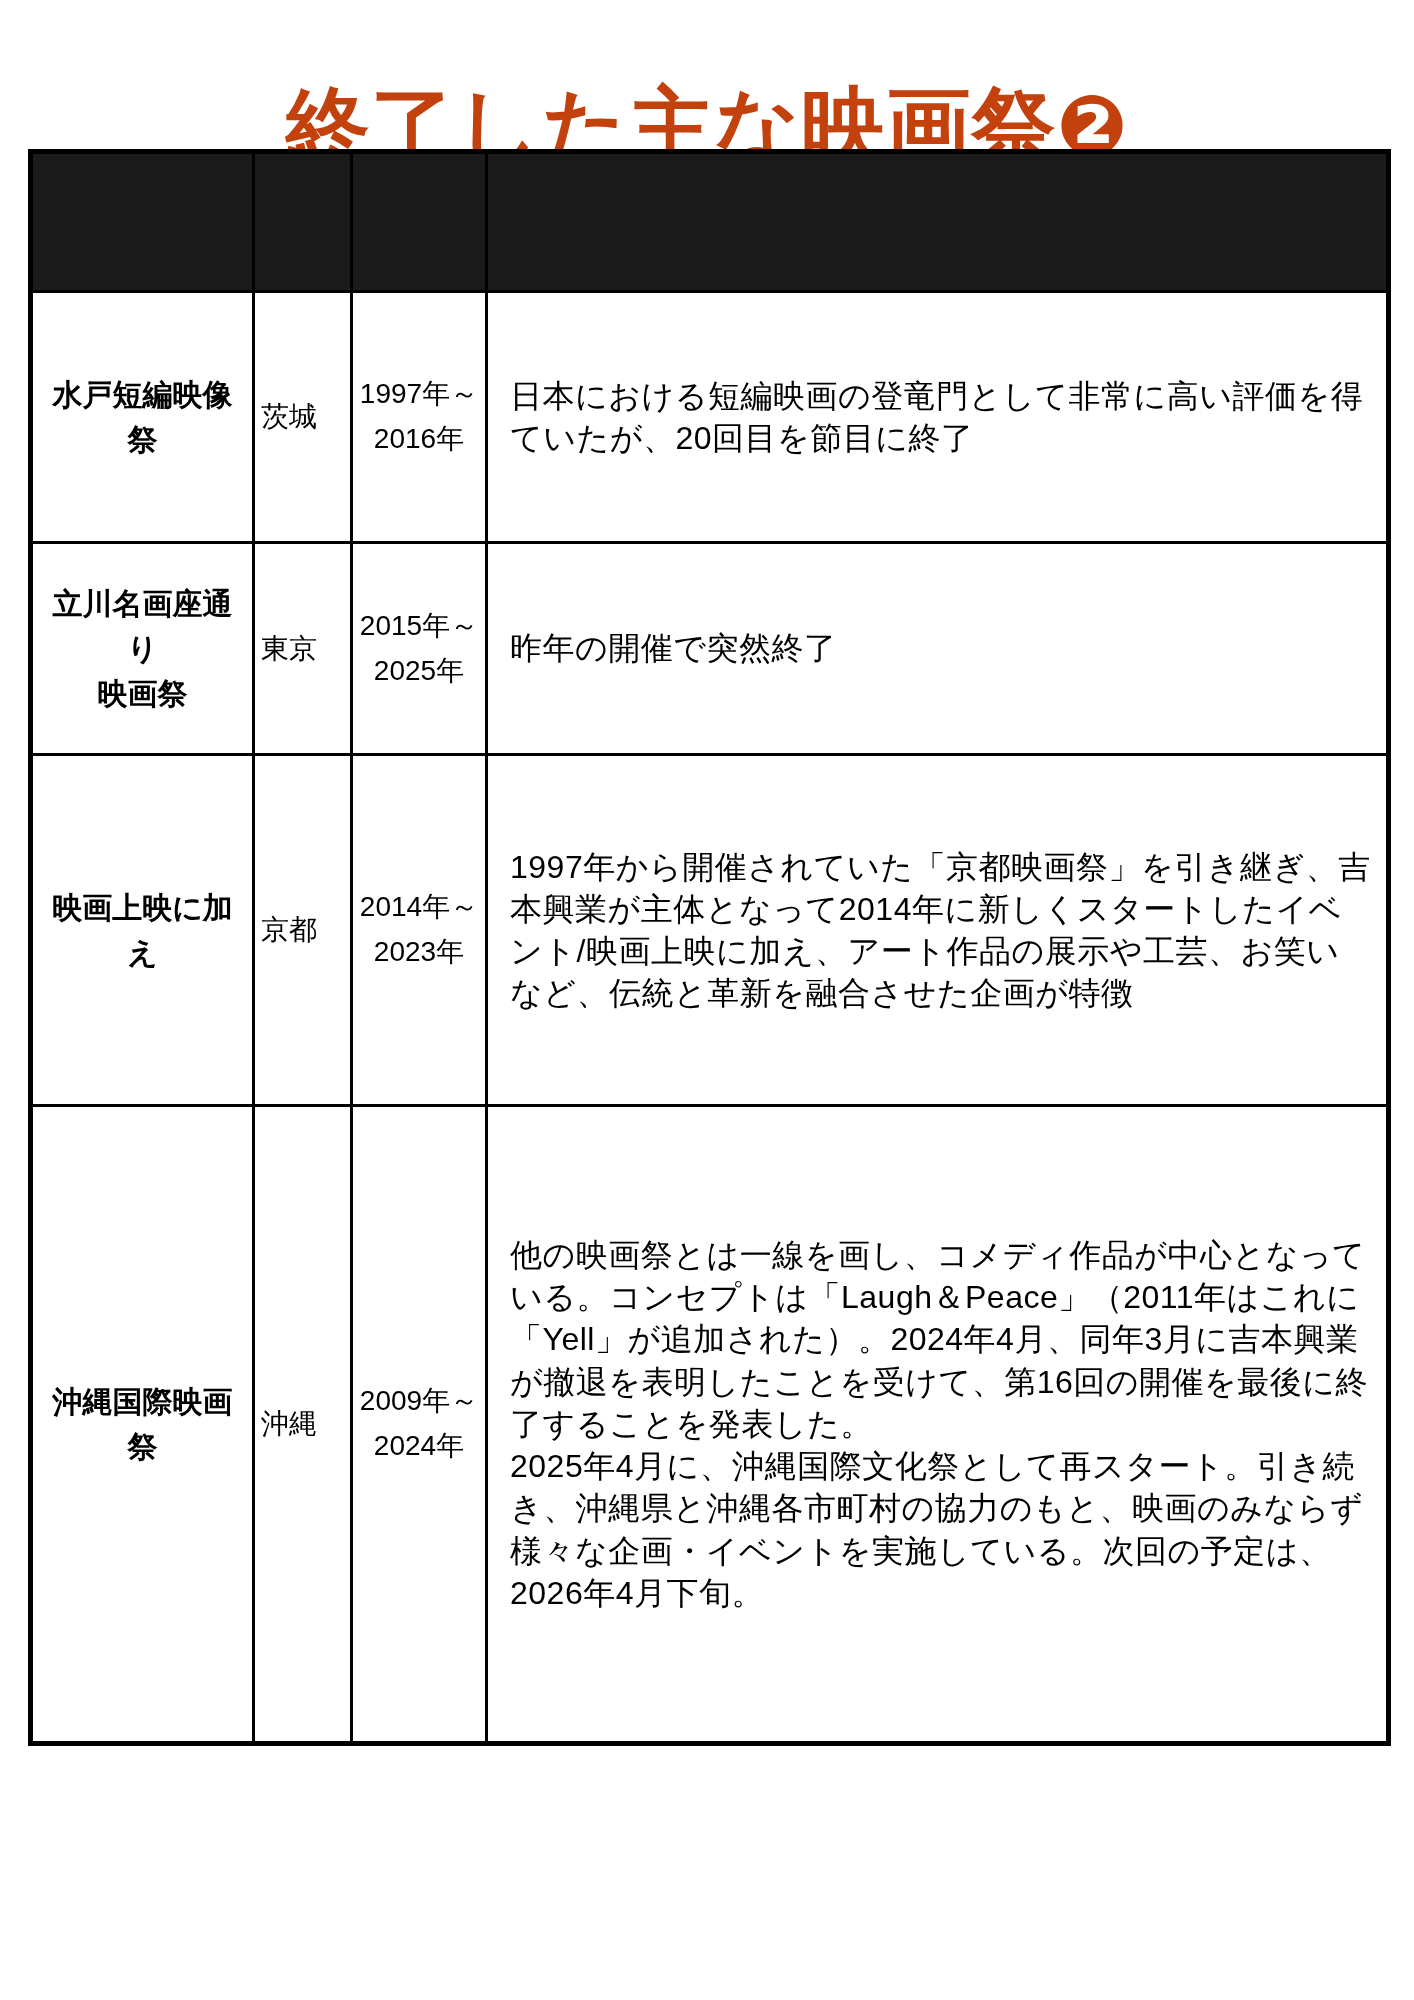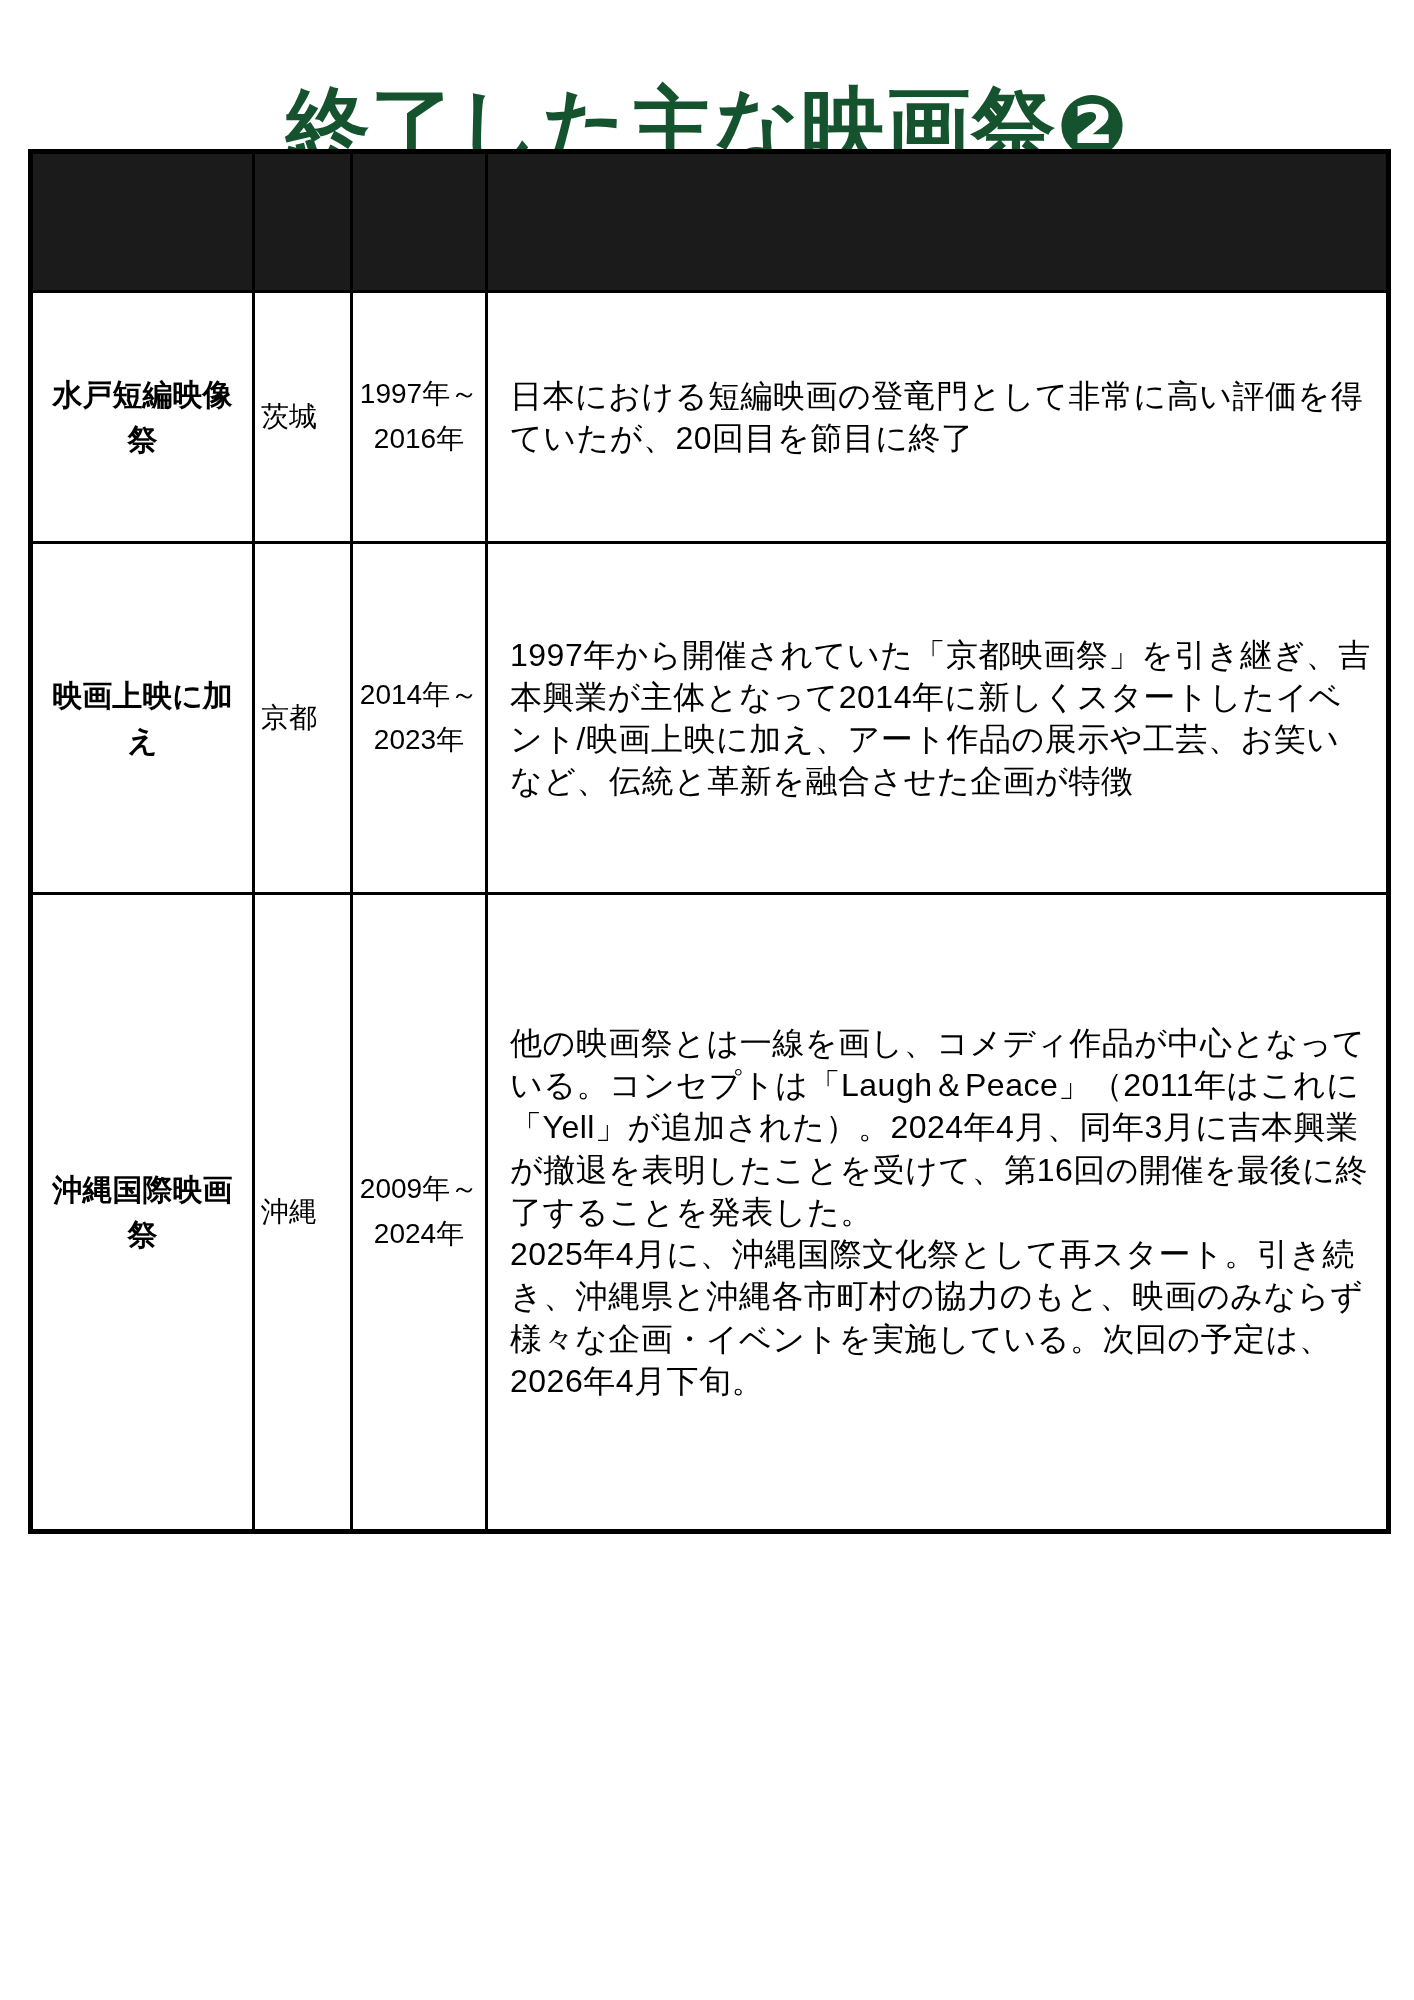--- a/index.html
+++ b/index.html
@@ -17,21 +17,21 @@
   .page-title {
     position: absolute;
     top: 24px;
     left: 0;
     width: 1414px;
     text-align: center;
     font-size: 84px;
     font-weight: 900;
     letter-spacing: 1px;
     line-height: 1.1;
-    color: #14532d;
+    color: #c2410c;
     white-space: nowrap;
   }
   table.festival-table {
     position: absolute;
     left: 28px;
     top: 149px;
     width: 1358px;
     border-collapse: collapse;
     table-layout: fixed;
     border: 5px solid #000000;
@@ -99,20 +99,28 @@
       <td></td>
       <td></td>
     </tr>
     <tr class="row-1">
       <td class="cell-name">水戸短編映像祭</td>
       <td class="cell-location">茨城</td>
       <td class="cell-years">1997年～
 2016年</td>
       <td class="cell-description">日本における短編映画の登竜門として非常に高い評価を得ていたが、20回目を節目に終了</td>
     </tr>
+    <tr class="row-2">
+      <td class="cell-name">立川名画座通り
+映画祭</td>
+      <td class="cell-location">東京</td>
+      <td class="cell-years">2015年～
+2025年</td>
+      <td class="cell-description">昨年の開催で突然終了</td>
+    </tr>
     <tr class="row-3">
       <td class="cell-name">映画上映に加え</td>
       <td class="cell-location">京都</td>
       <td class="cell-years">2014年～
 2023年</td>
       <td class="cell-description">1997年から開催されていた「京都映画祭」を引き継ぎ、吉本興業が主体となって2014年に新しくスタートしたイベント/映画上映に加え、アート作品の展示や工芸、お笑いなど、伝統と革新を融合させた企画が特徴</td>
     </tr>
     <tr class="row-4">
       <td class="cell-name">沖縄国際映画祭</td>
       <td class="cell-location">沖縄</td>

